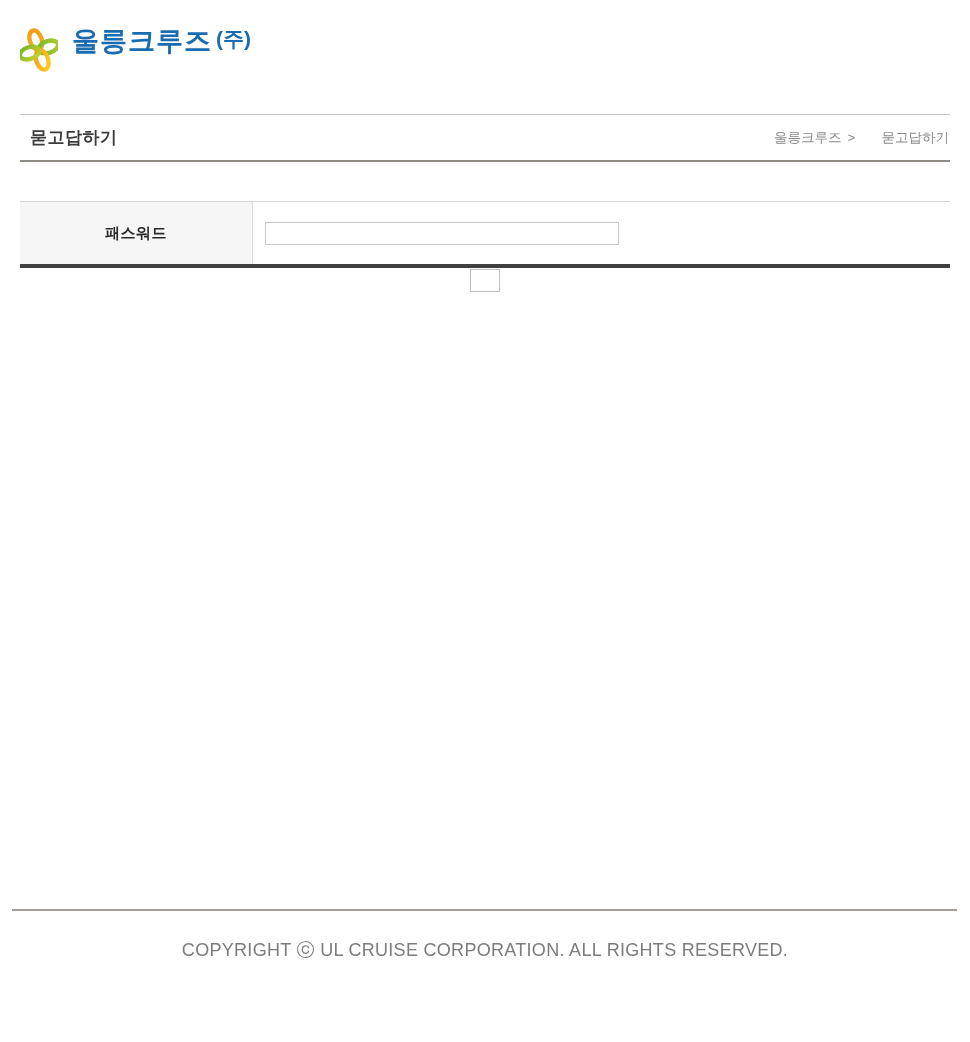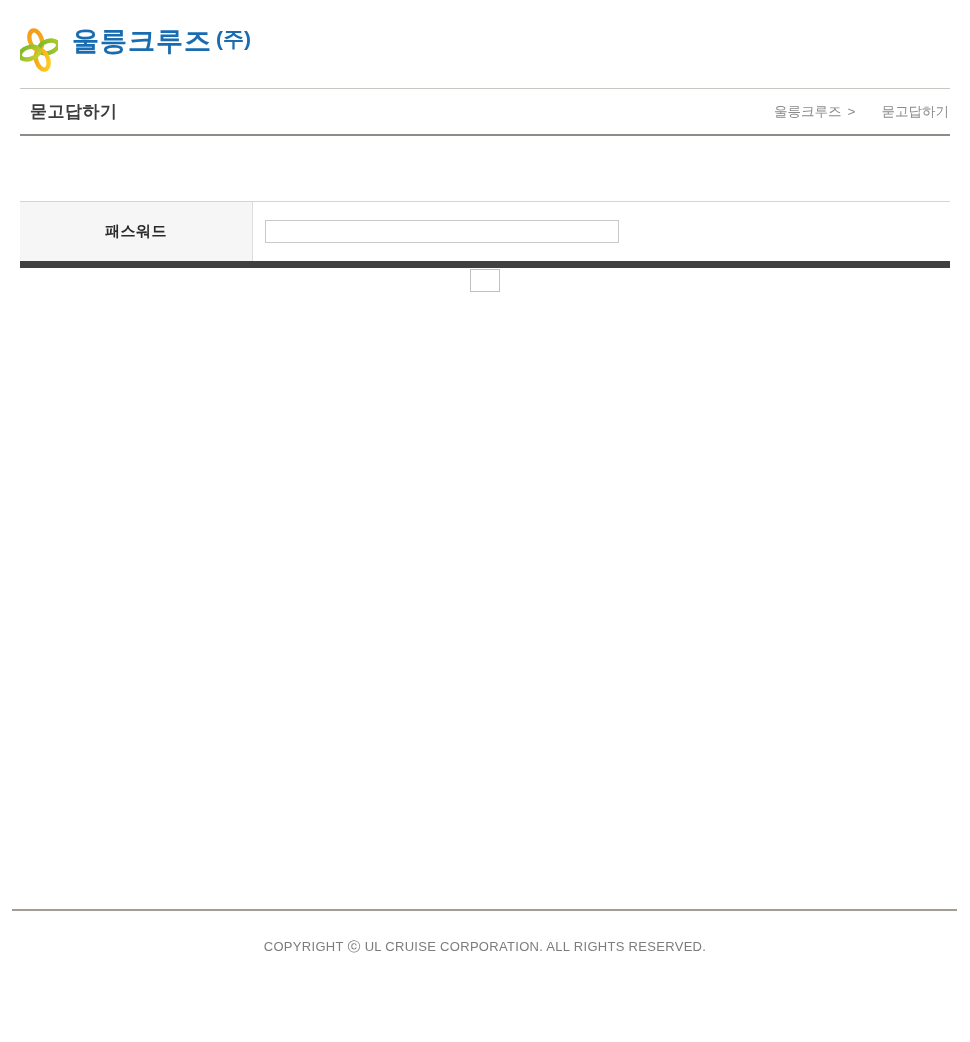--- a/index.html
+++ b/index.html
@@ -38,21 +38,21 @@
     font-size: 21px;
     font-weight: bold;
     color: #1a6cb0;
     line-height: 1;
   }
 
   
   .title-bar {
     position: absolute;
     left: 20px;
-    top: 88px;
+    top: 114px;
     width: 930px;
     height: 48px;
     border-top: 1px solid #cac6c2;
     border-bottom: 2px solid #8f8b87;
     display: flex;
     align-items: center;
     justify-content: space-between;
   }
   .page-title {
     margin-left: 10px;
@@ -73,21 +73,21 @@
   .breadcrumb .crumb-current { margin-left: 22px; }
 
   
   .form-table {
     position: absolute;
     left: 20px;
     top: 201px;
     width: 930px;
     height: 67px;
     border-top: 1px solid #d4d4d4;
-    border-bottom: 7px solid #404040;
+    border-bottom: 4px solid #404040;
     display: flex;
   }
   .label-cell {
     width: 233px;
     background: #f6f6f6;
     border-right: 1px solid #dcdcdc;
     display: flex;
     align-items: center;
     justify-content: center;
     font-size: 15px;
@@ -134,21 +134,21 @@
     width: 945px;
     height: 2px;
     background: #a29e96;
   }
   .footer-text {
     position: absolute;
     left: 0;
     top: 938px;
     width: 970px;
     text-align: center;
-    font-size: 13px;
+    font-size: 18px;
     color: #7c7c7c;
     letter-spacing: 0.3px;
   }
 </style>
 </head>
 <body>
 
 <div class="page">
 
   <div class="logo">

